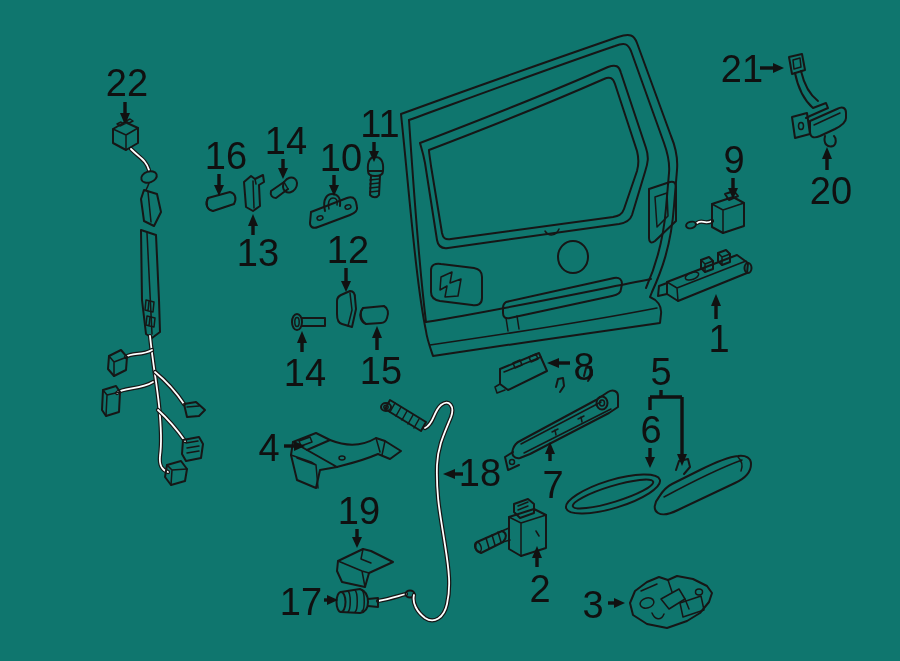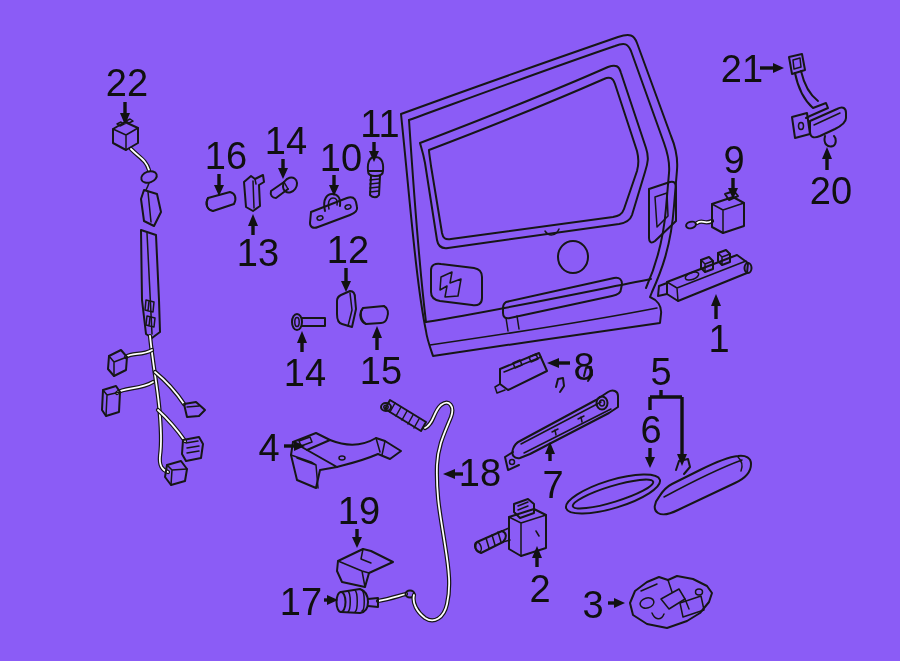--- a/index.html
+++ b/index.html
@@ -1,17 +1,17 @@
 <!DOCTYPE html>
 <html><head>
 <meta charset="utf-8">
 <style>
   html,body{margin:0;padding:0;background:#ffffff;}
   body{width:900px;height:661px;overflow:hidden;}
-  .stage{position:relative;width:900px;height:661px;background:#8b5cf6;}
+  .stage{position:relative;width:900px;height:661px;background:#0f766e;}
   svg{display:block;}
   .ln{fill:none;stroke:#161616;stroke-width:2;stroke-linejoin:round;stroke-linecap:round;}
   .ln15{fill:none;stroke:#161616;stroke-width:1.5;stroke-linejoin:round;stroke-linecap:round;}
   .tube{fill:none;stroke:#161616;stroke-width:4.2;stroke-linecap:round;}
   .tubein{fill:none;stroke:#ffffff;stroke-width:1.8;stroke-linecap:round;}
   .arrow{fill:none;stroke:#111111;stroke-width:3.4;stroke-linecap:butt;}
   .ahead{fill:#111111;stroke:none;}
   .lbl{font-family:"Liberation Sans", sans-serif;font-size:38px;fill:#101010;text-anchor:middle;}
 </style>
 </head>

